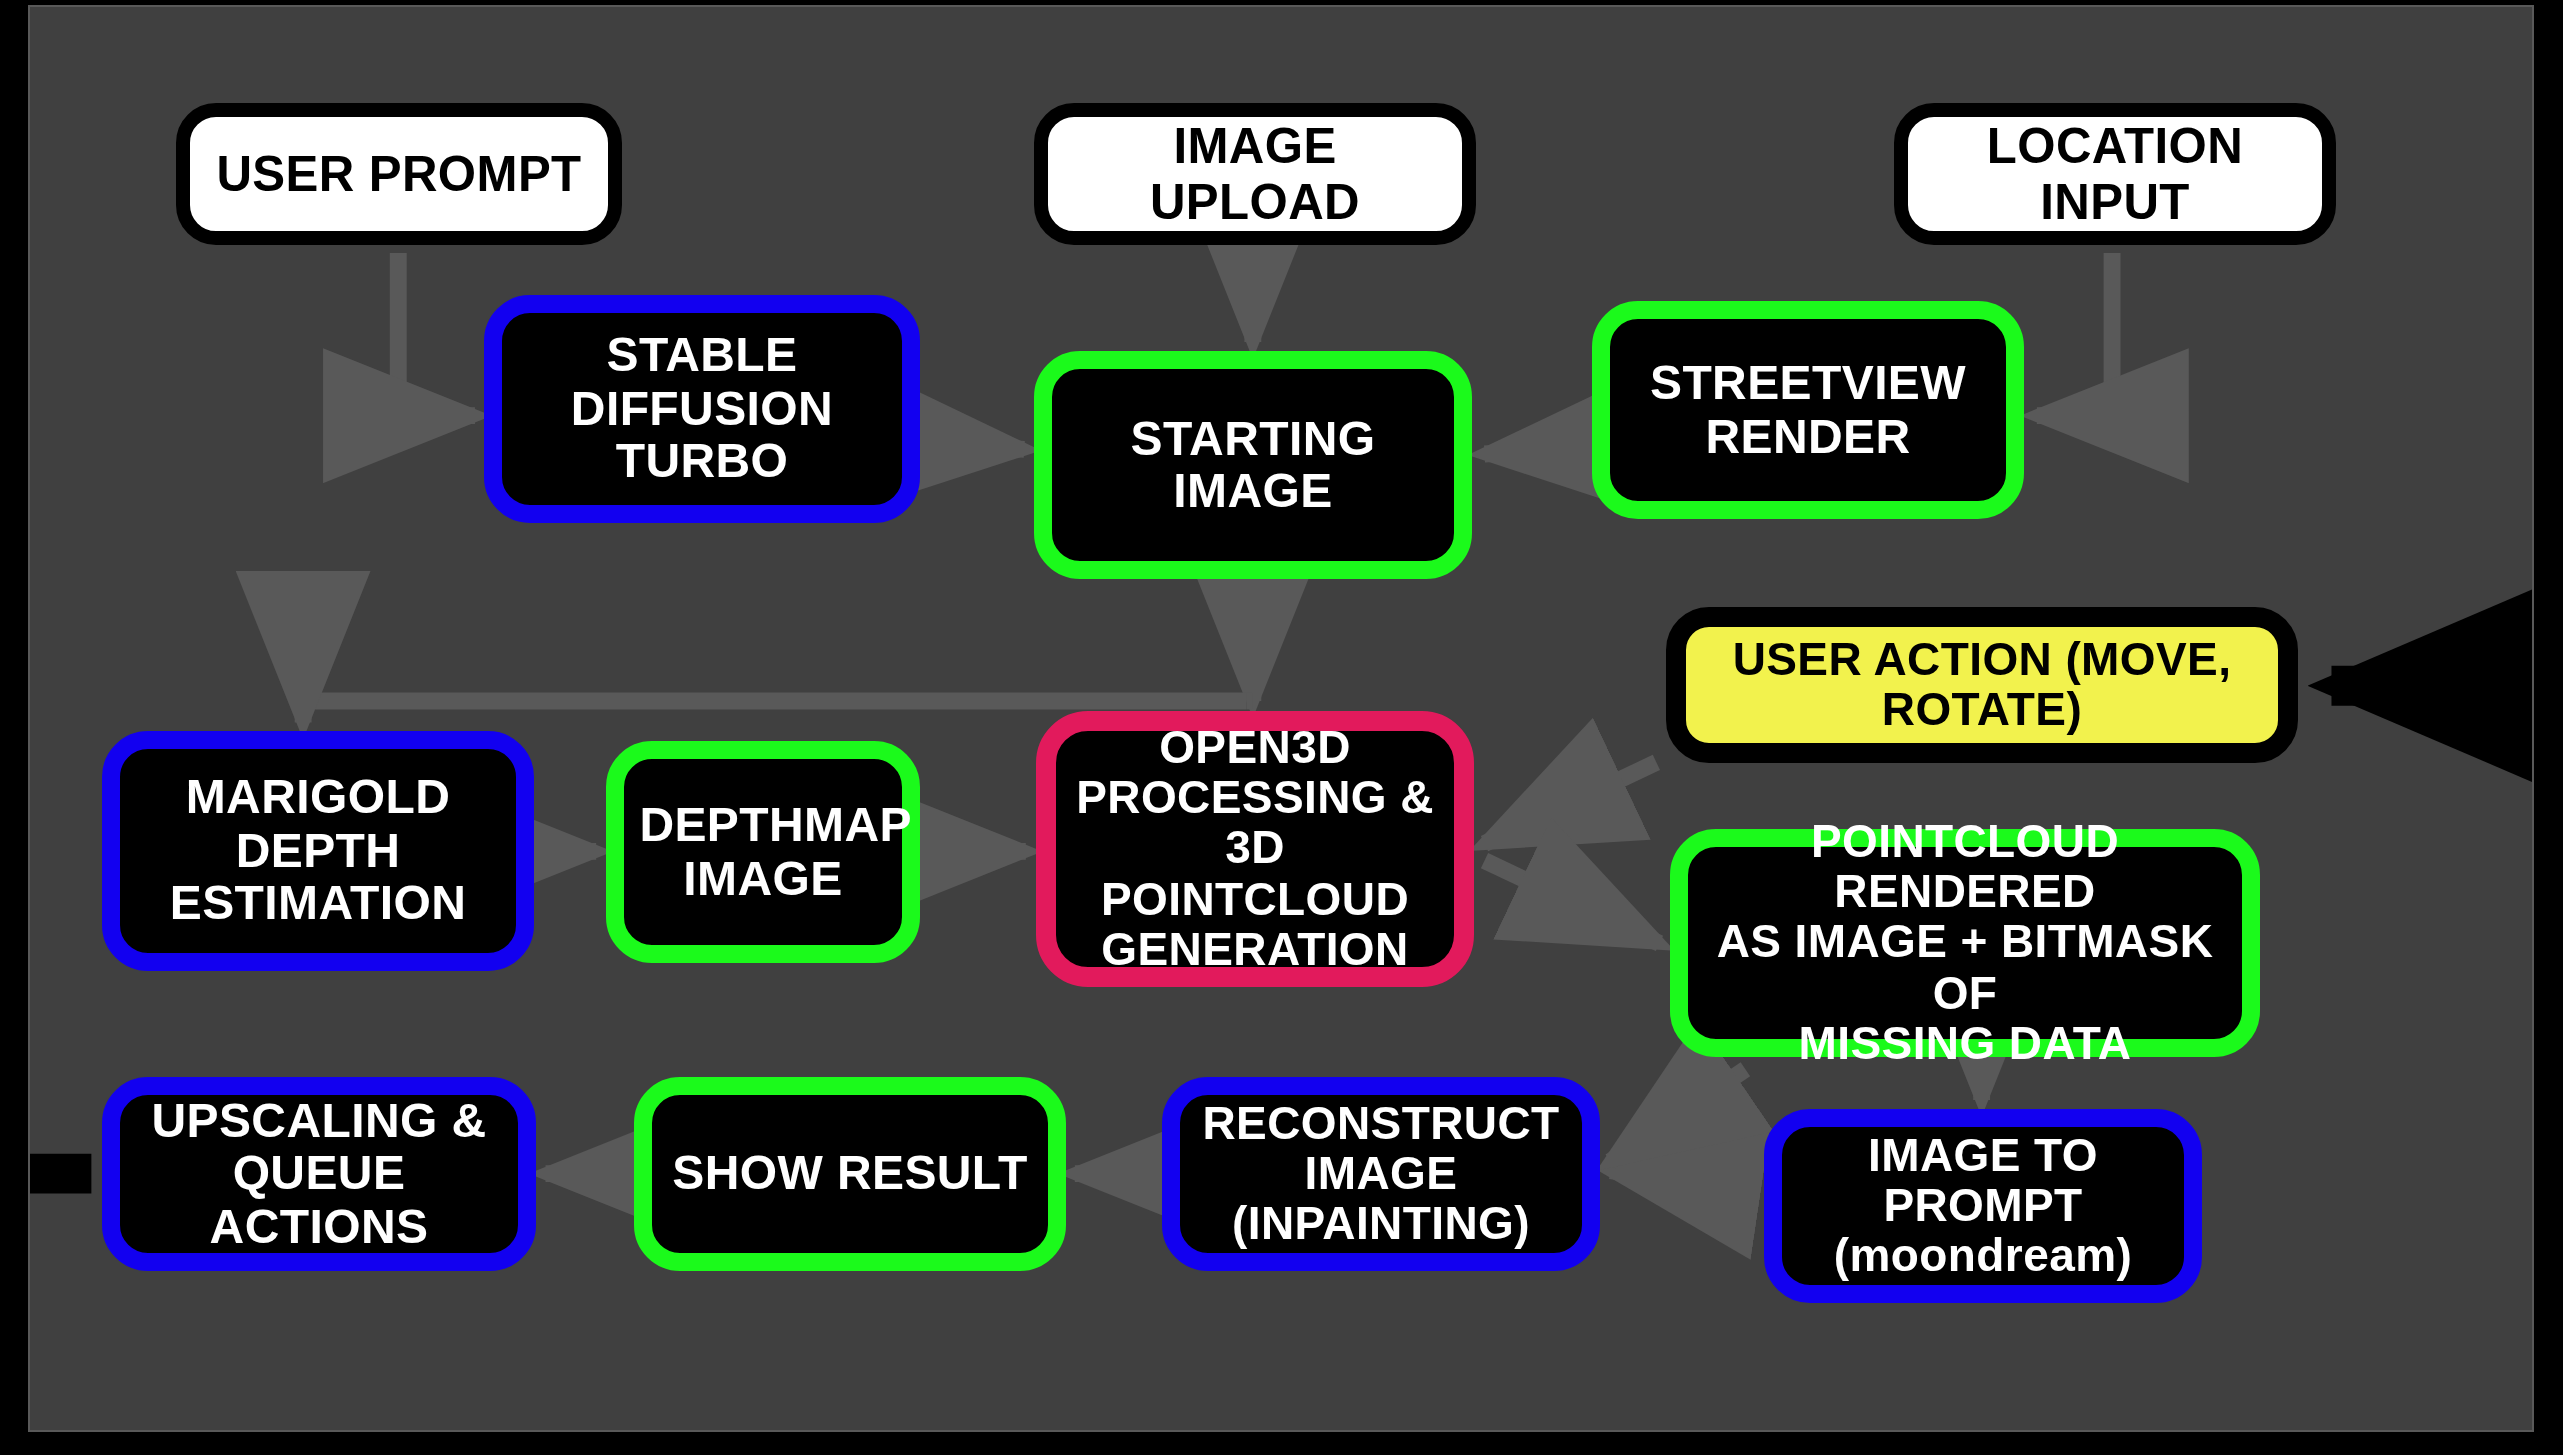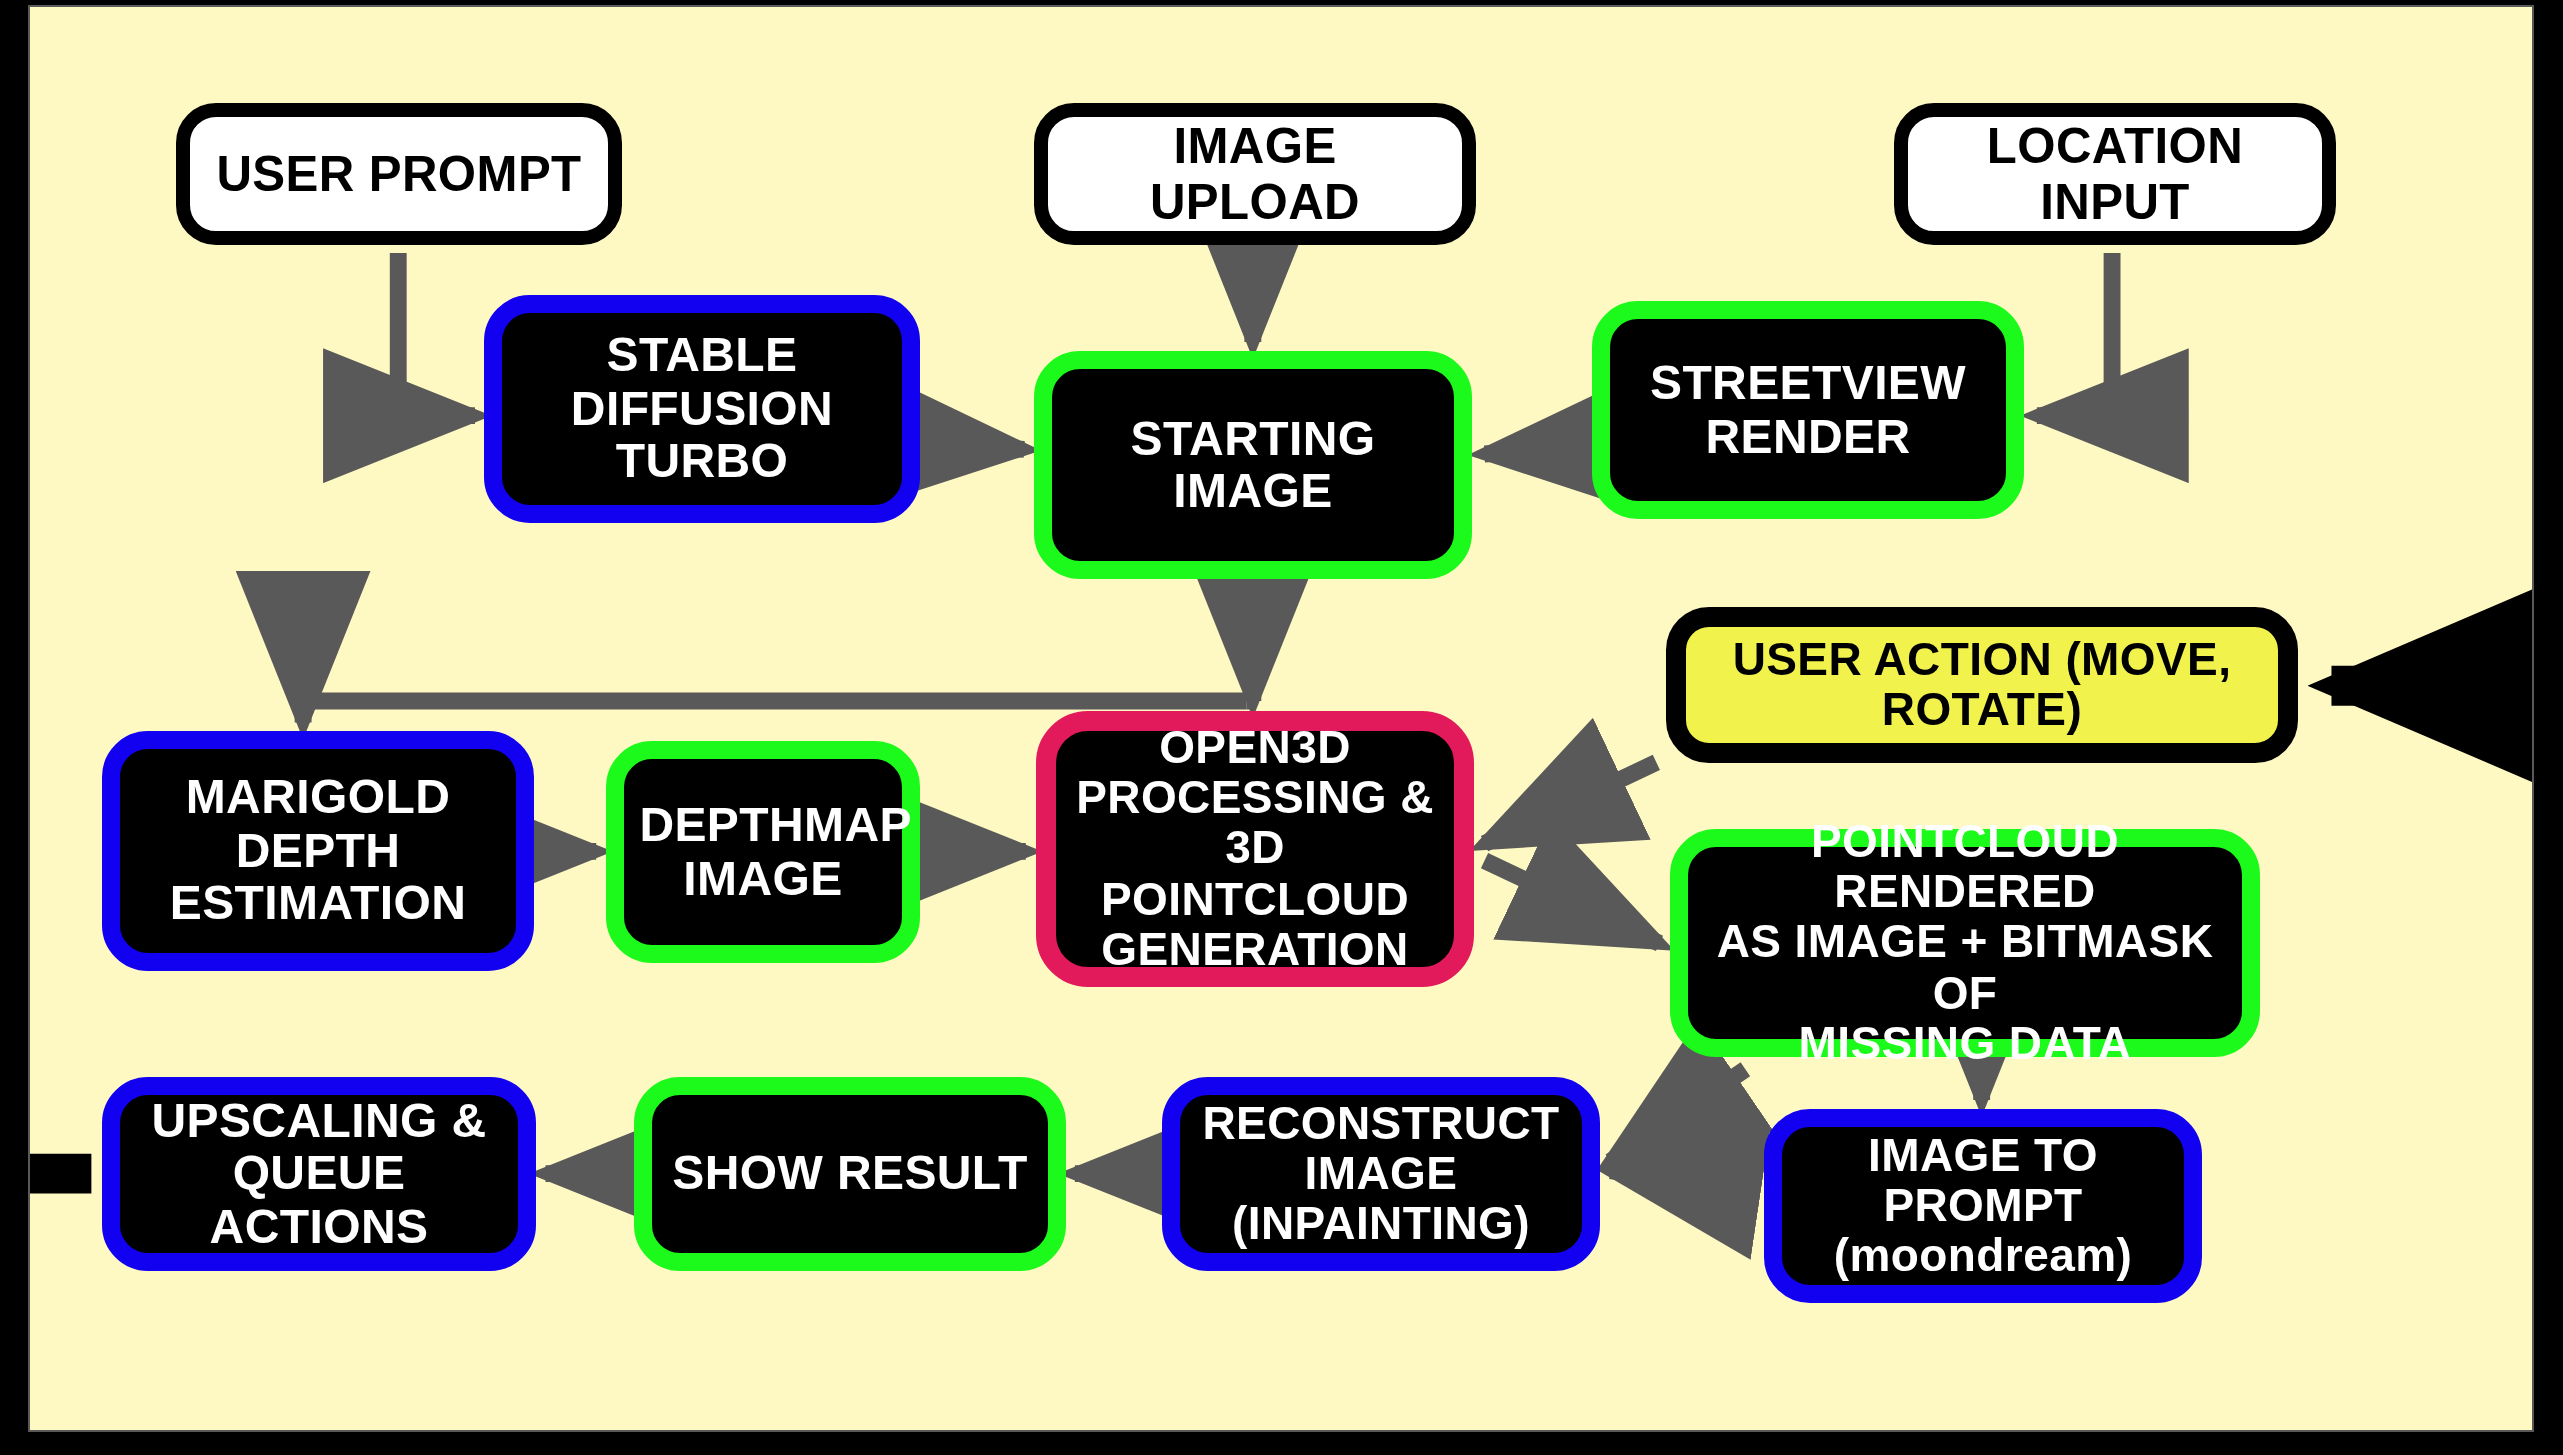--- a/index.html
+++ b/index.html
@@ -4,21 +4,21 @@
 <style>
   html,body{margin:0;padding:0;background:#000;}
   body{width:2563px;height:1456px;overflow:hidden;font-family:"Liberation Sans",sans-serif;}
 
   #stage{position:relative;width:2563px;height:1456px;background:#000;}
 
   #canvas{
     position:absolute;
     left:28px; top:4.6px;
     width:2506px; height:1427px;
-    background:#fef9c3;
+    background:#404040;
     border:2.3px solid #595959;
     box-sizing:border-box;
     overflow:hidden;
   }
 
   svg#wires{position:absolute;left:0;top:0;width:2506px;height:1427px;pointer-events:none;}
 
   .node{
     position:absolute;
     box-sizing:border-box;

